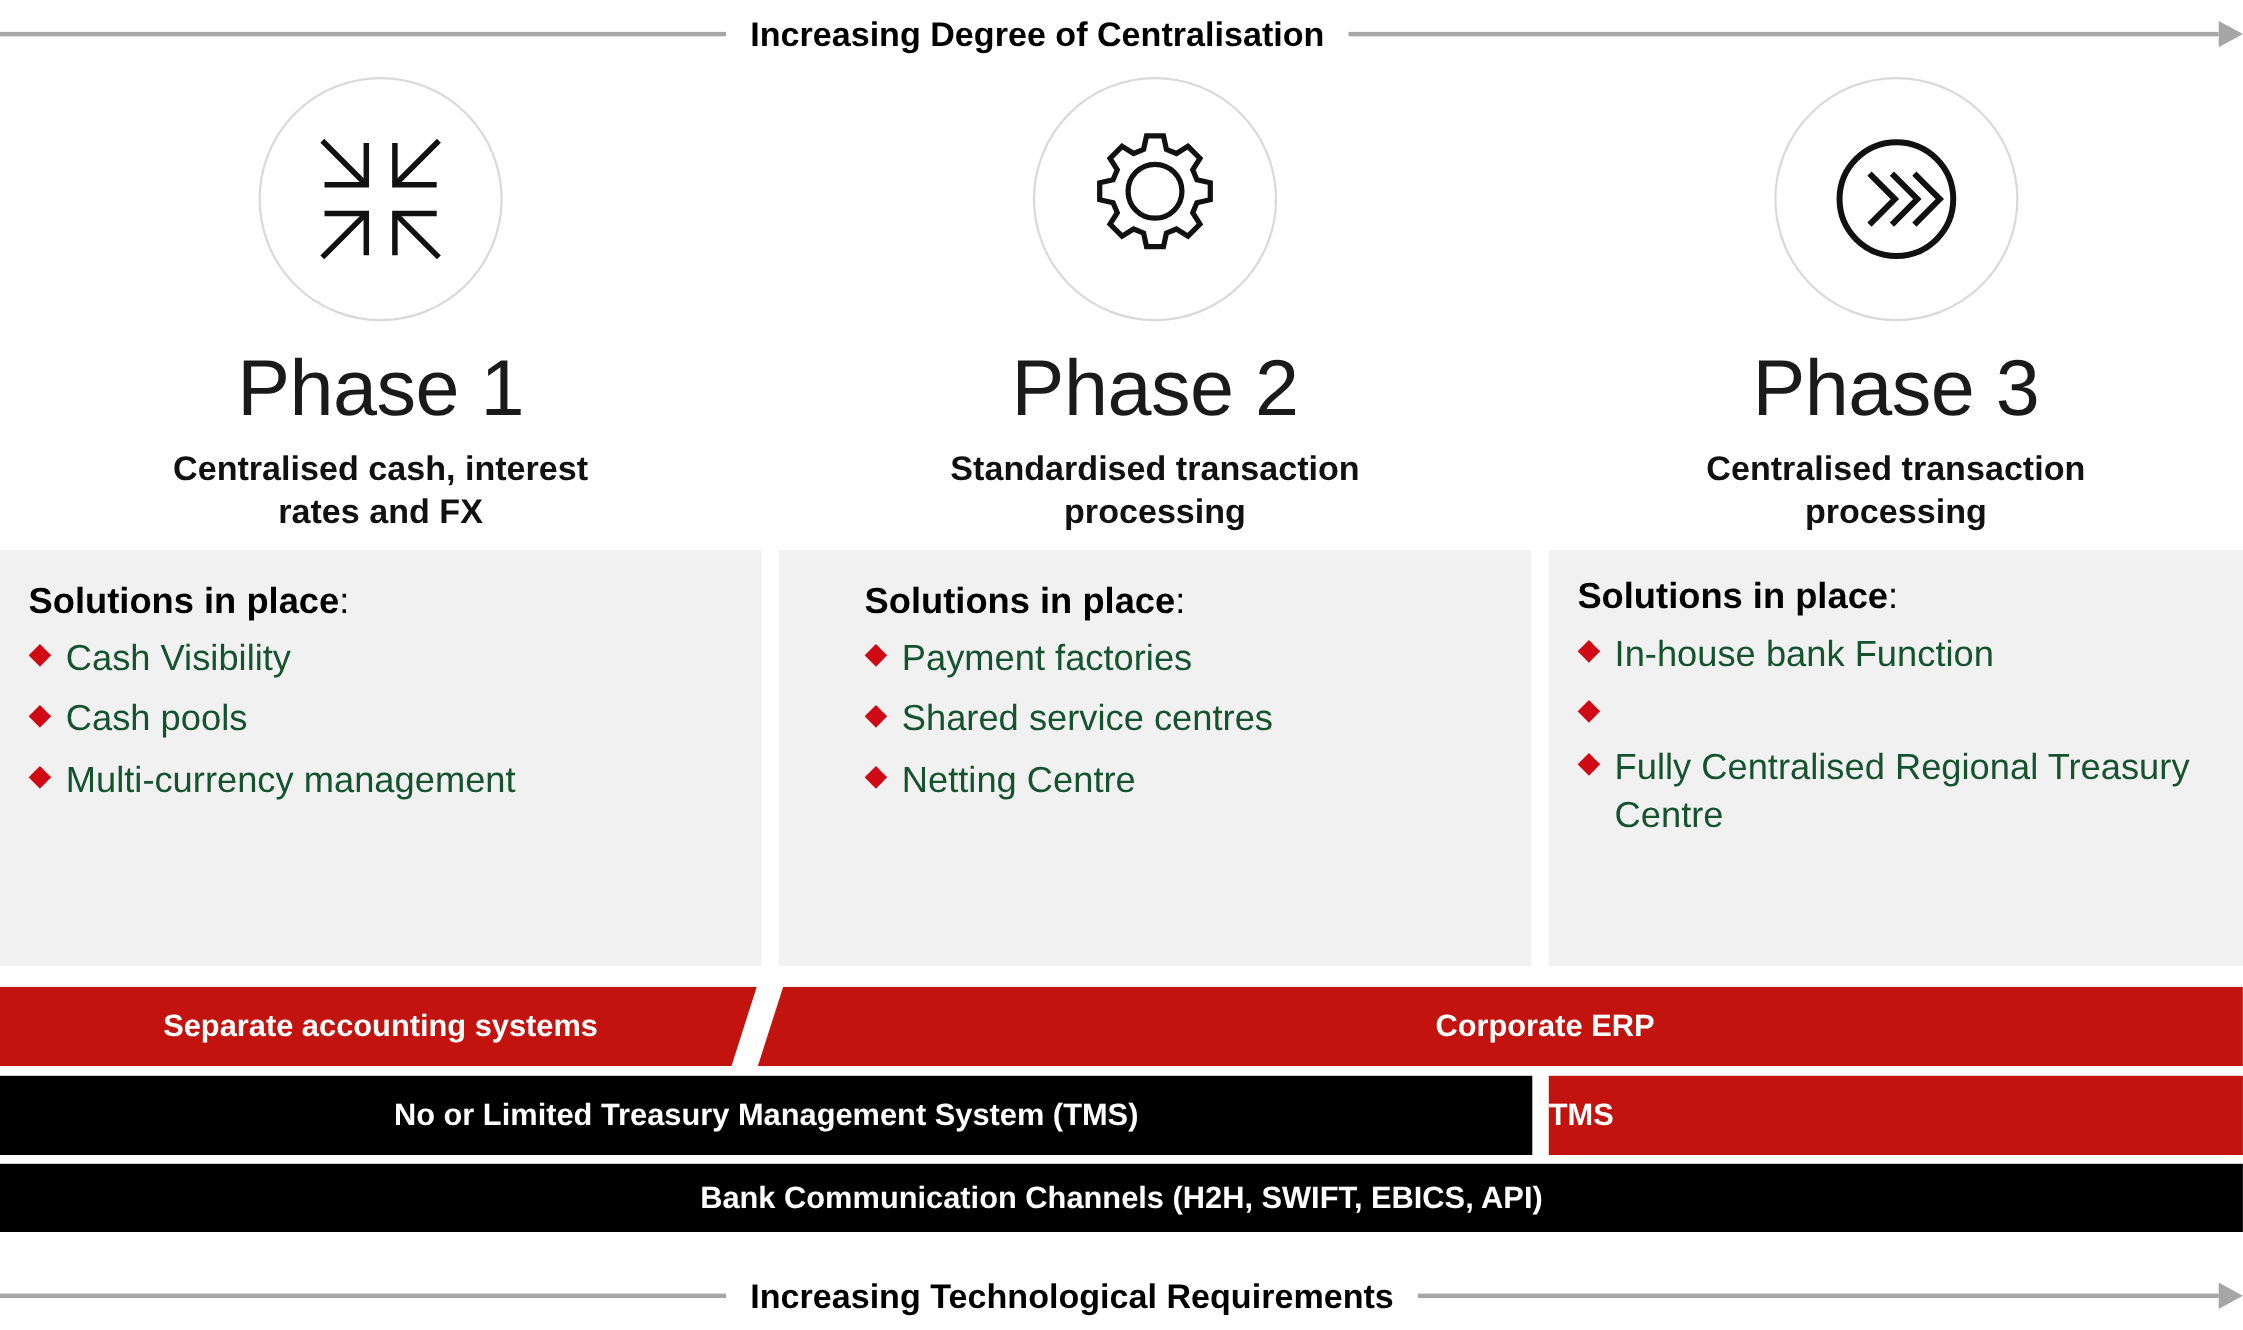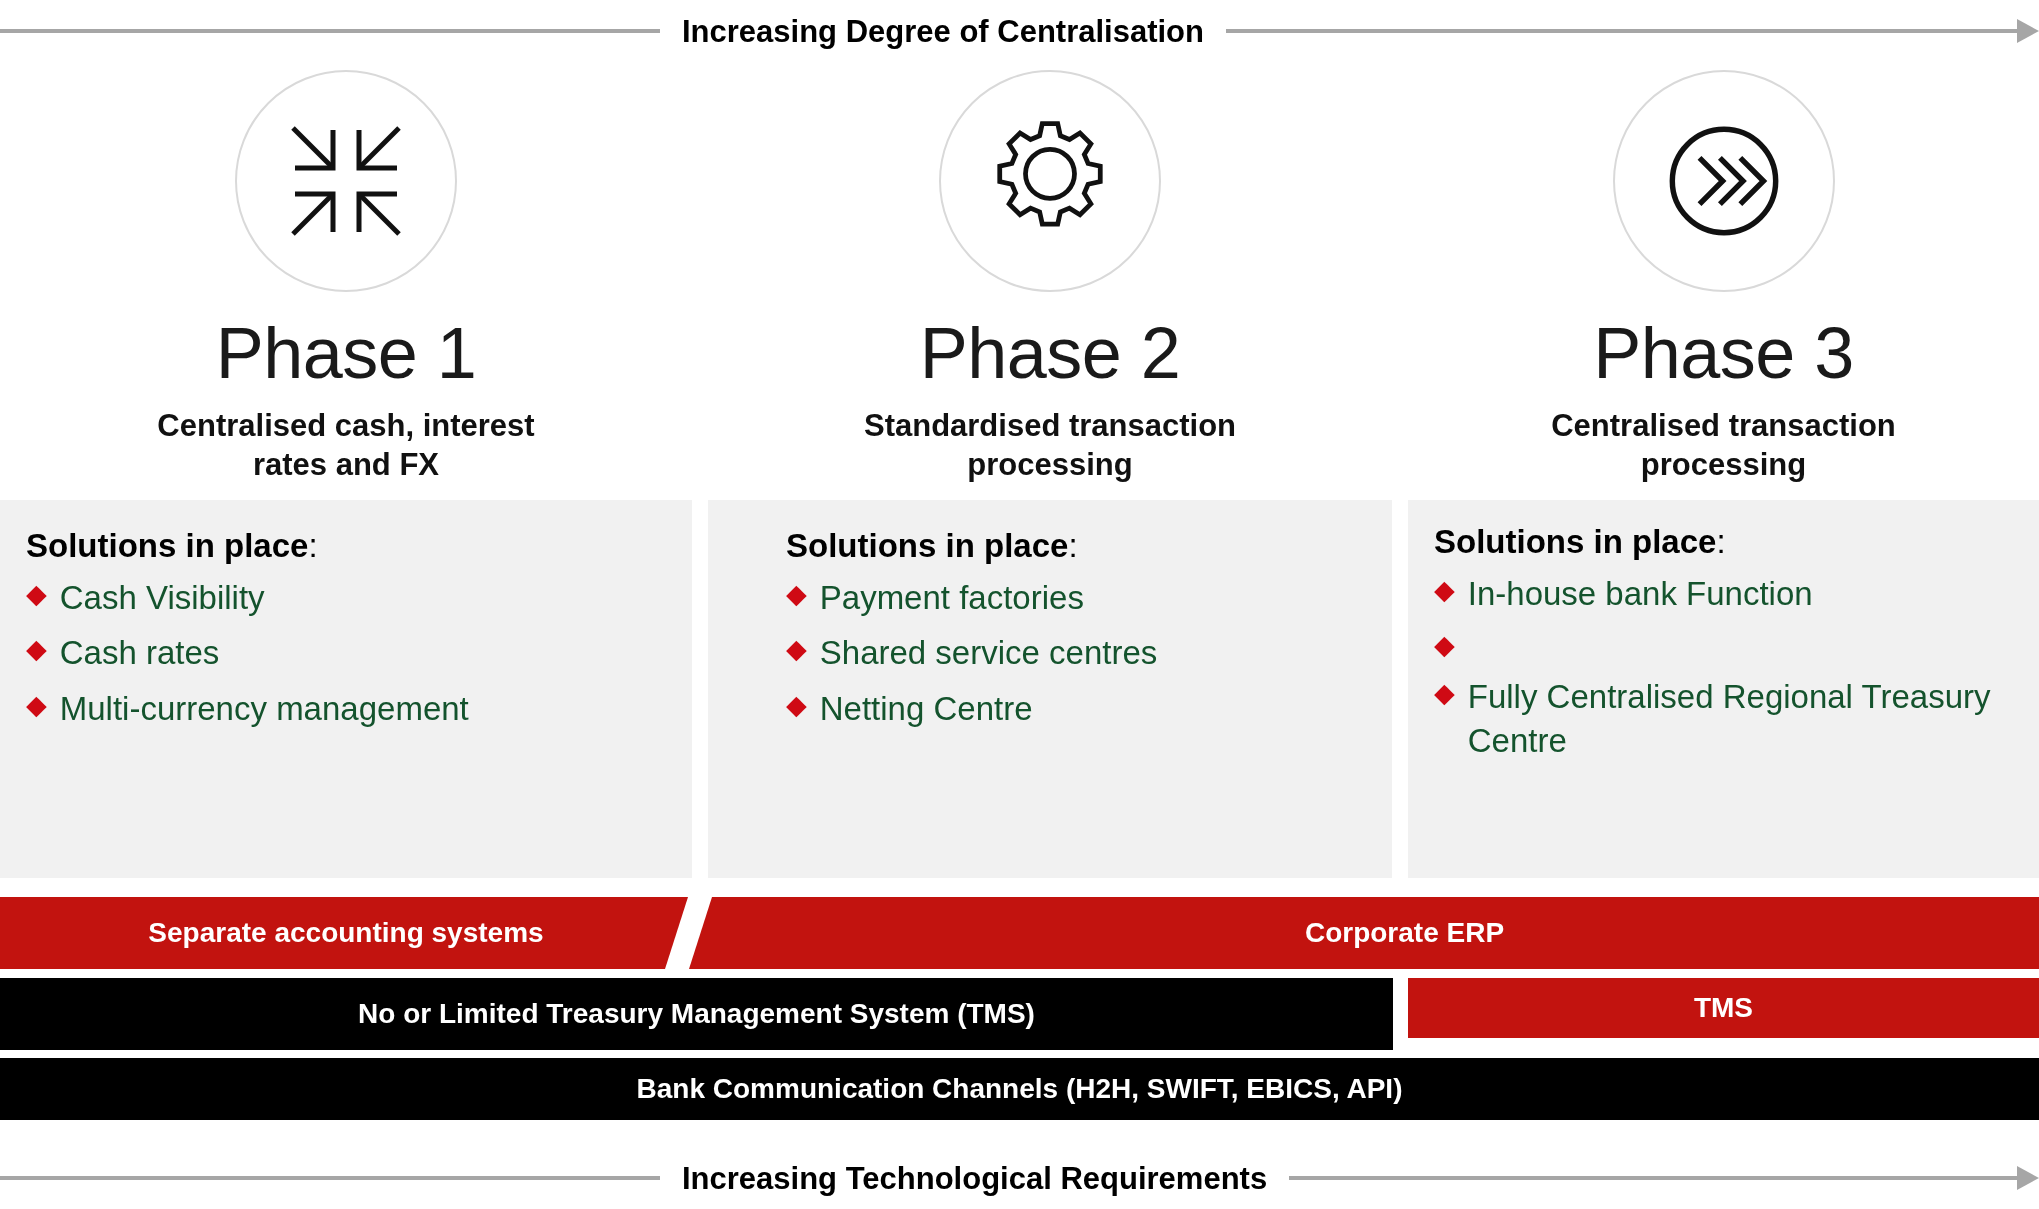--- a/index.html
+++ b/index.html
@@ -92,22 +92,22 @@
 
   #bar-erp{left:0;top:897px;width:2039px;height:60px;}
   #bar-erp .erp-split{position:absolute;left:0;top:0;width:2039px;height:72px;}
   #bar-erp .lbl-left{position:absolute;left:0;top:0;width:692px;height:72px;
     display:flex;align-items:center;justify-content:center;}
   #bar-erp .lbl-right{position:absolute;left:770px;top:0;width:1269px;height:72px;
     display:flex;align-items:center;justify-content:center;}
 
   #bar-tms-left{left:0;top:978px;width:1393px;height:72px;background:#000000;
     justify-content:center;}
-  #bar-tms-right{left:1408px;top:978px;width:631px;height:60px;background:#c2130f;
-    justify-content:center;}
+  #bar-tms-right{left:1408px;top:978px;width:631px;height:72px;background:#c2130f;
+    justify-content:flex-start;}
   #bar-bank{left:0;top:1058px;width:2039px;height:62px;background:#000000;
     justify-content:center;}
 </style>
 </head>
 <body>
 
 <div id="root">
 
   <div class="axis" id="axis-top">
     <div class="axis-line" style="width:660px;"></div>
@@ -179,21 +179,21 @@
     <div class="sol-heading">
       <b>Solutions in place</b><span class="colon">:</span>
     </div>
     <ul class="sol-list">
       <li>
         <span class="diamond">◆</span>
         <span class="sol-text">Cash Visibility</span>
       </li>
       <li>
         <span class="diamond">◆</span>
-        <span class="sol-text">Cash rates</span>
+        <span class="sol-text">Cash pools</span>
       </li>
       <li>
         <span class="diamond">◆</span>
         <span class="sol-text">Multi-currency management</span>
       </li>
     </ul>
   </div>
 
   <div class="sol-box" id="sol-box-2">
     <div class="sol-heading">

